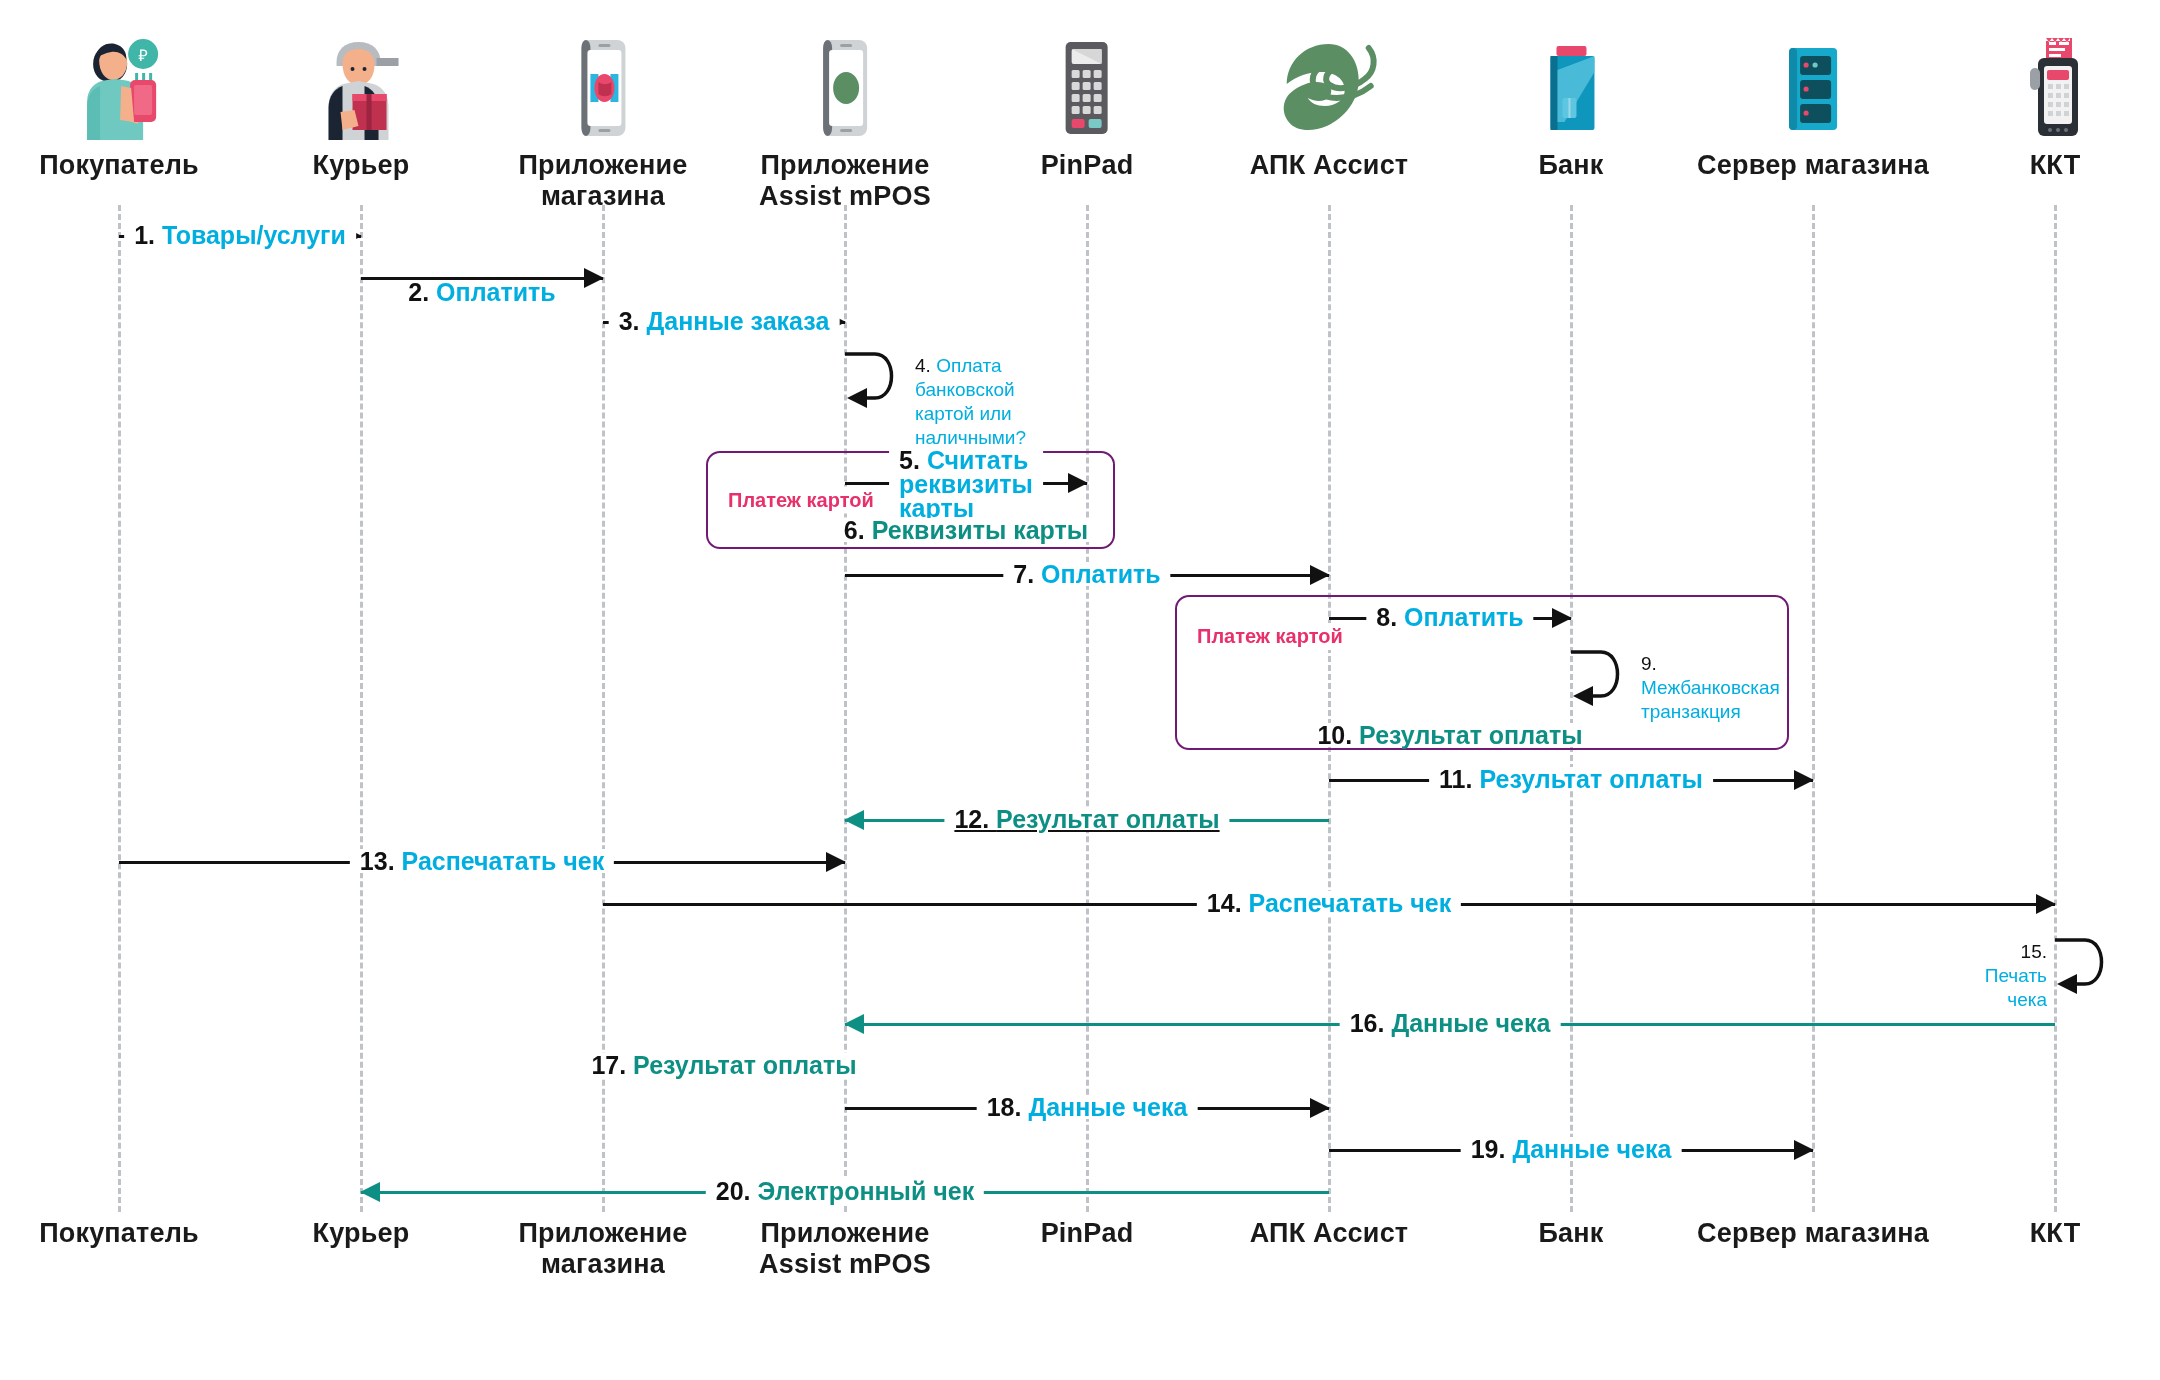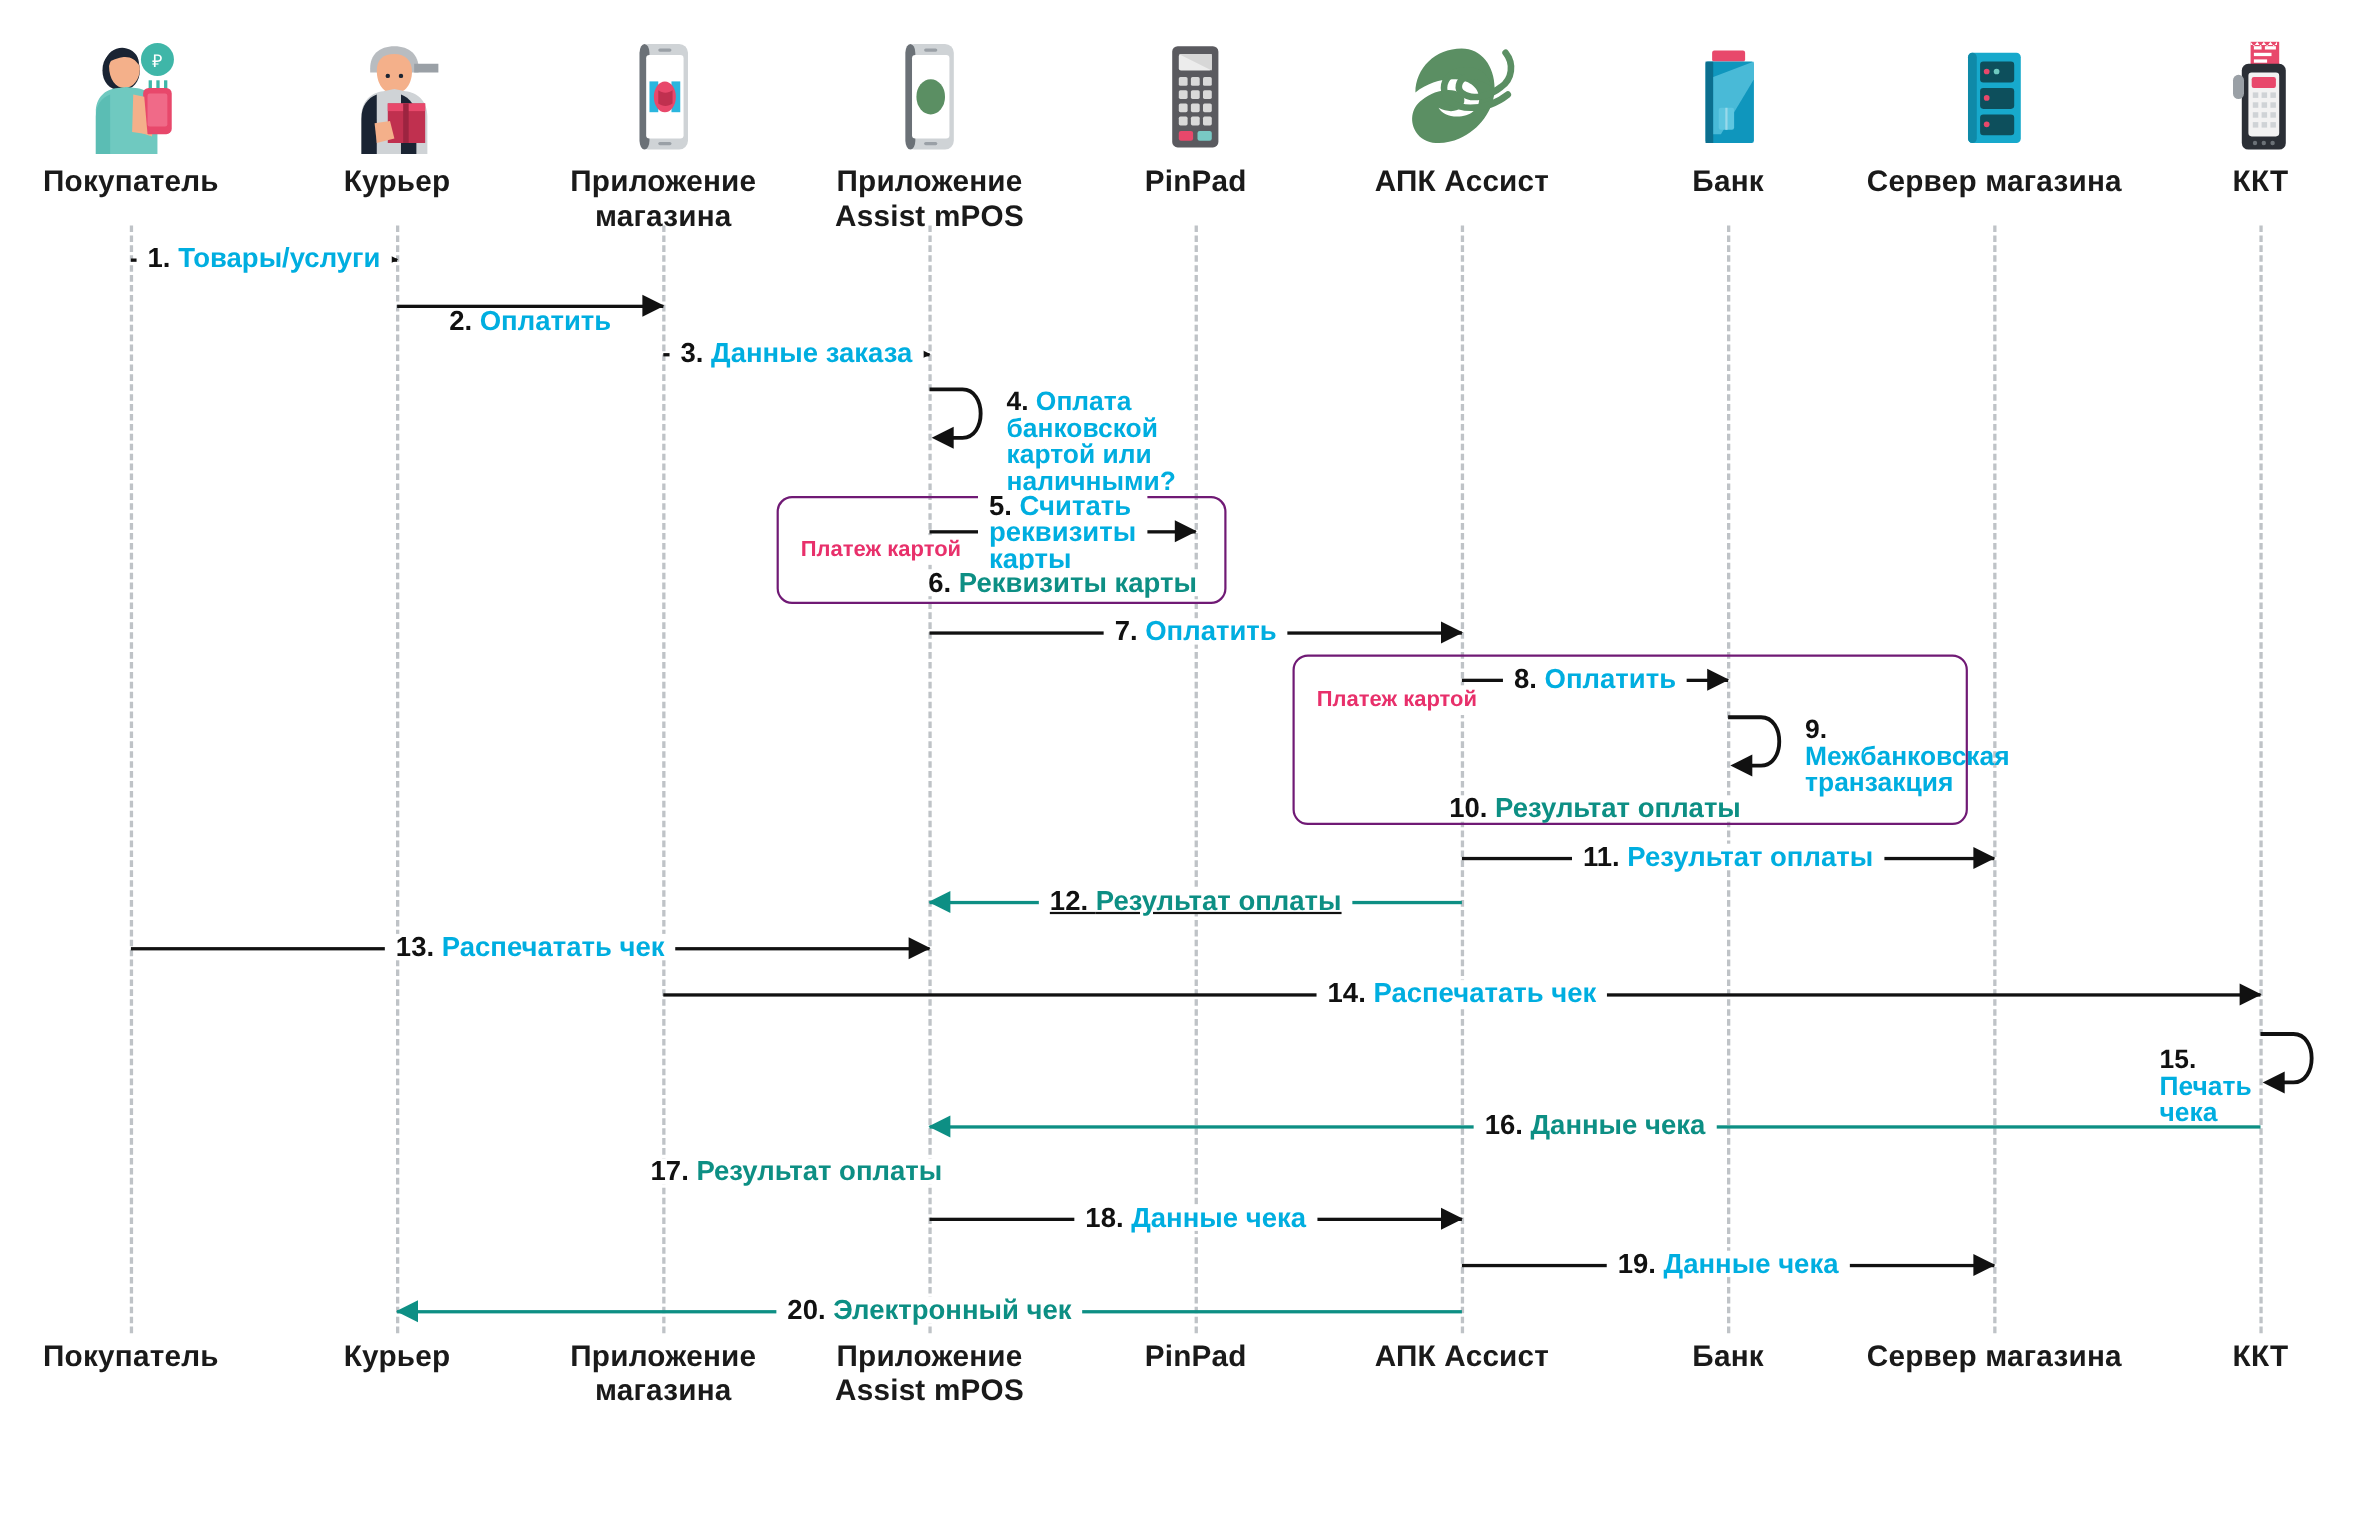--- a/index.html
+++ b/index.html
@@ -18,21 +18,21 @@
   .msg.fwd .head{right:-1px;border-top:10px solid transparent;border-bottom:10px solid transparent;border-left:20px solid #111;}
   .msg.ret .head{left:-1px;border-top:10px solid transparent;border-bottom:10px solid transparent;border-right:20px solid #0d8f84;}
   .msg .cap{position:absolute;transform:translate(-50%,-50%);background:#fff;padding:0 10px;white-space:nowrap;
             font-size:25px;font-weight:bold;color:#111;line-height:24px;}
   .msg .cap.two{white-space:pre-line;}
   .msg .cap .t{color:#00AEE0;}
   .msg.ret .cap .t{color:#0d8f84;}
 
   .selfloop{position:absolute;}
   .selfloop svg{display:block;overflow:visible;}
-  .selfloop .cap{position:absolute;font-size:24px;font-weight:bold;color:#111;line-height:24px;white-space:pre-line;}
+  .selfloop .cap{position:absolute;font-size:19px;font-weight:normal;color:#111;line-height:24px;white-space:pre-line;}
   .selfloop .cap .t{color:#00AEE0;}
 
   .frag{position:absolute;border:2px solid #701a75;border-radius:14px;box-sizing:border-box;}
   .frag .fl{position:absolute;top:50%;left:14px;transform:translateY(-50%);font-size:20px;font-weight:bold;color:#e8306b;background:#fff;padding:2px 6px;white-space:nowrap;}
   .frag.f2 .fl{top:26px;transform:none;}
 </style>
 </head>
 <body>
 
 <div id="stage">
@@ -341,21 +341,21 @@
       <div class="msg fwd" style="left: 603px; top: 903px; width: 1452px;">
         <div class="line"></div>
         <div class="head"></div>
         <div class="cap" style="left:50%;top:0;"><span>14. </span><span class="t">Распечатать чек</span></div>
       </div>
       <div class="selfloop" style="left: 2055px; top: 938px;">
         <svg width="68" height="70" style="margin-left: 0px;">
           <path d="M0 2 H30 C52 2 52 46 30 46 H14" fill="none" stroke="#111" stroke-width="3.5"></path>
           <path d="M22 36 L2 46 L22 56 Z" fill="#111"></path>
         </svg>
-        <div class="cap" style="right: 76px; top: 14px; position: absolute; left: auto;"><span>15. </span><span class="t">Печать
+        <div class="cap" style="right: 76px; top: 2px; text-align: right; position: absolute; left: auto;"><span>15. </span><span class="t">Печать
 чека</span></div>
       </div>
       <div class="msg ret" style="left: 845px; top: 1023px; width: 1210px;">
         <div class="line"></div>
         <div class="head"></div>
         <div class="cap" style="left:50%;top:0;"><span>16. </span><span class="t">Данные чека</span></div>
       </div>
       <div class="msg ret" style="left: 603px; top: 1065px; width: 242px;">
         <div class="line"></div>
         <div class="head"></div>

